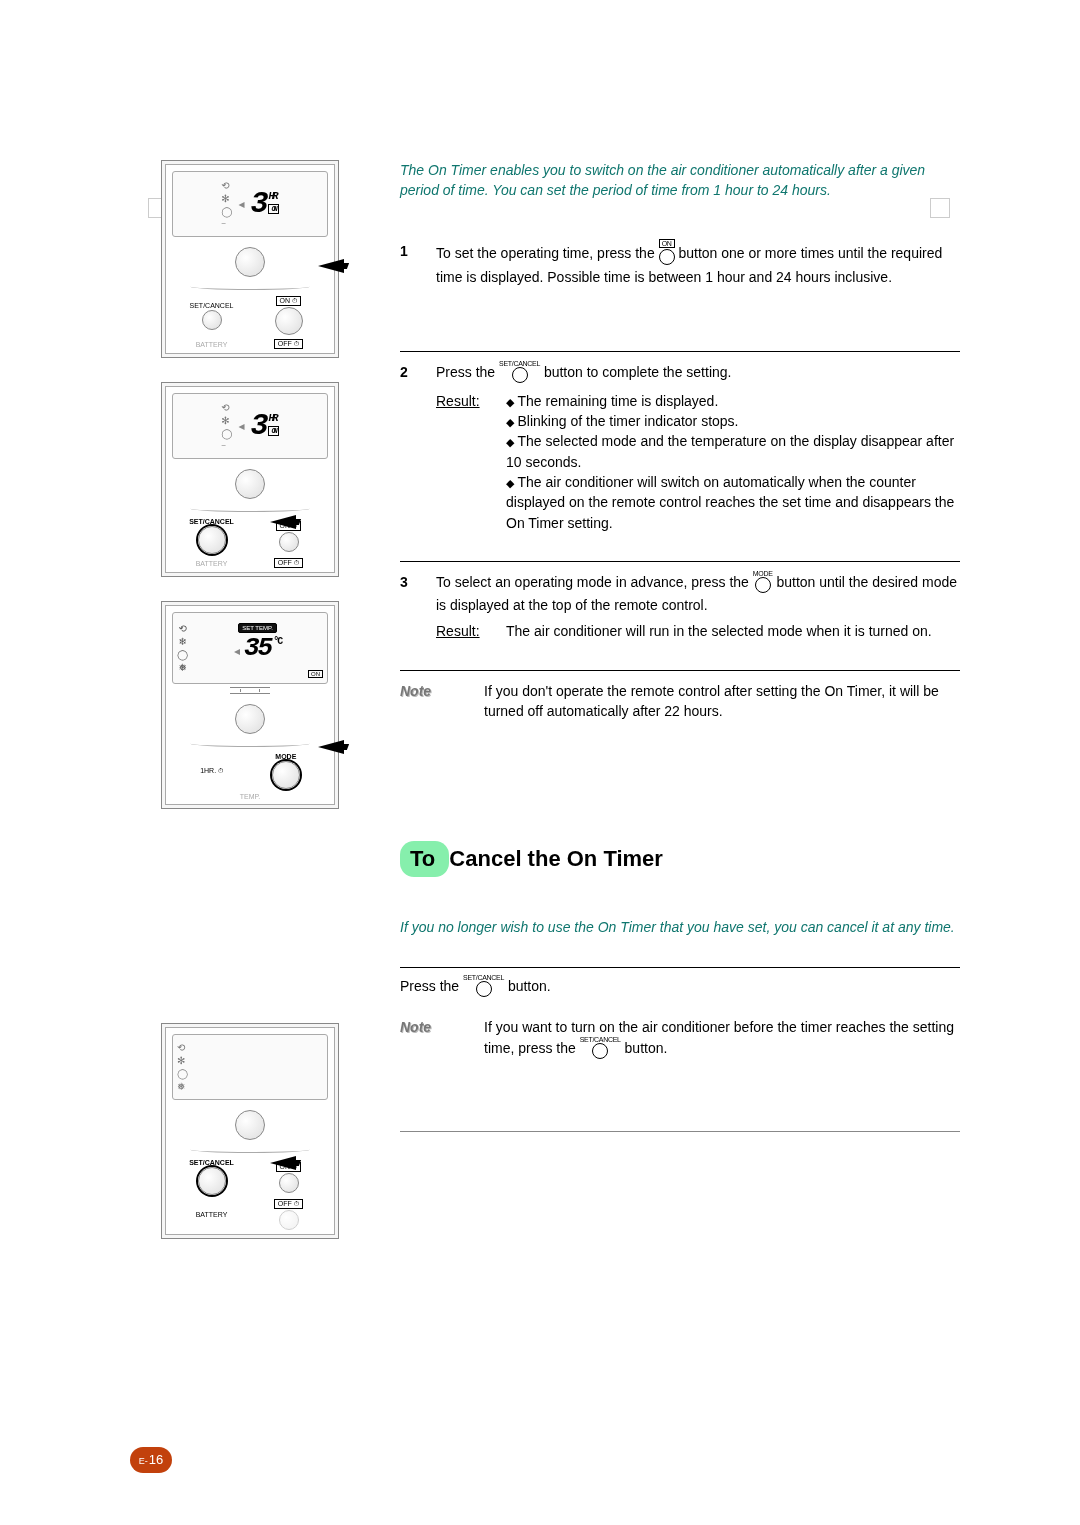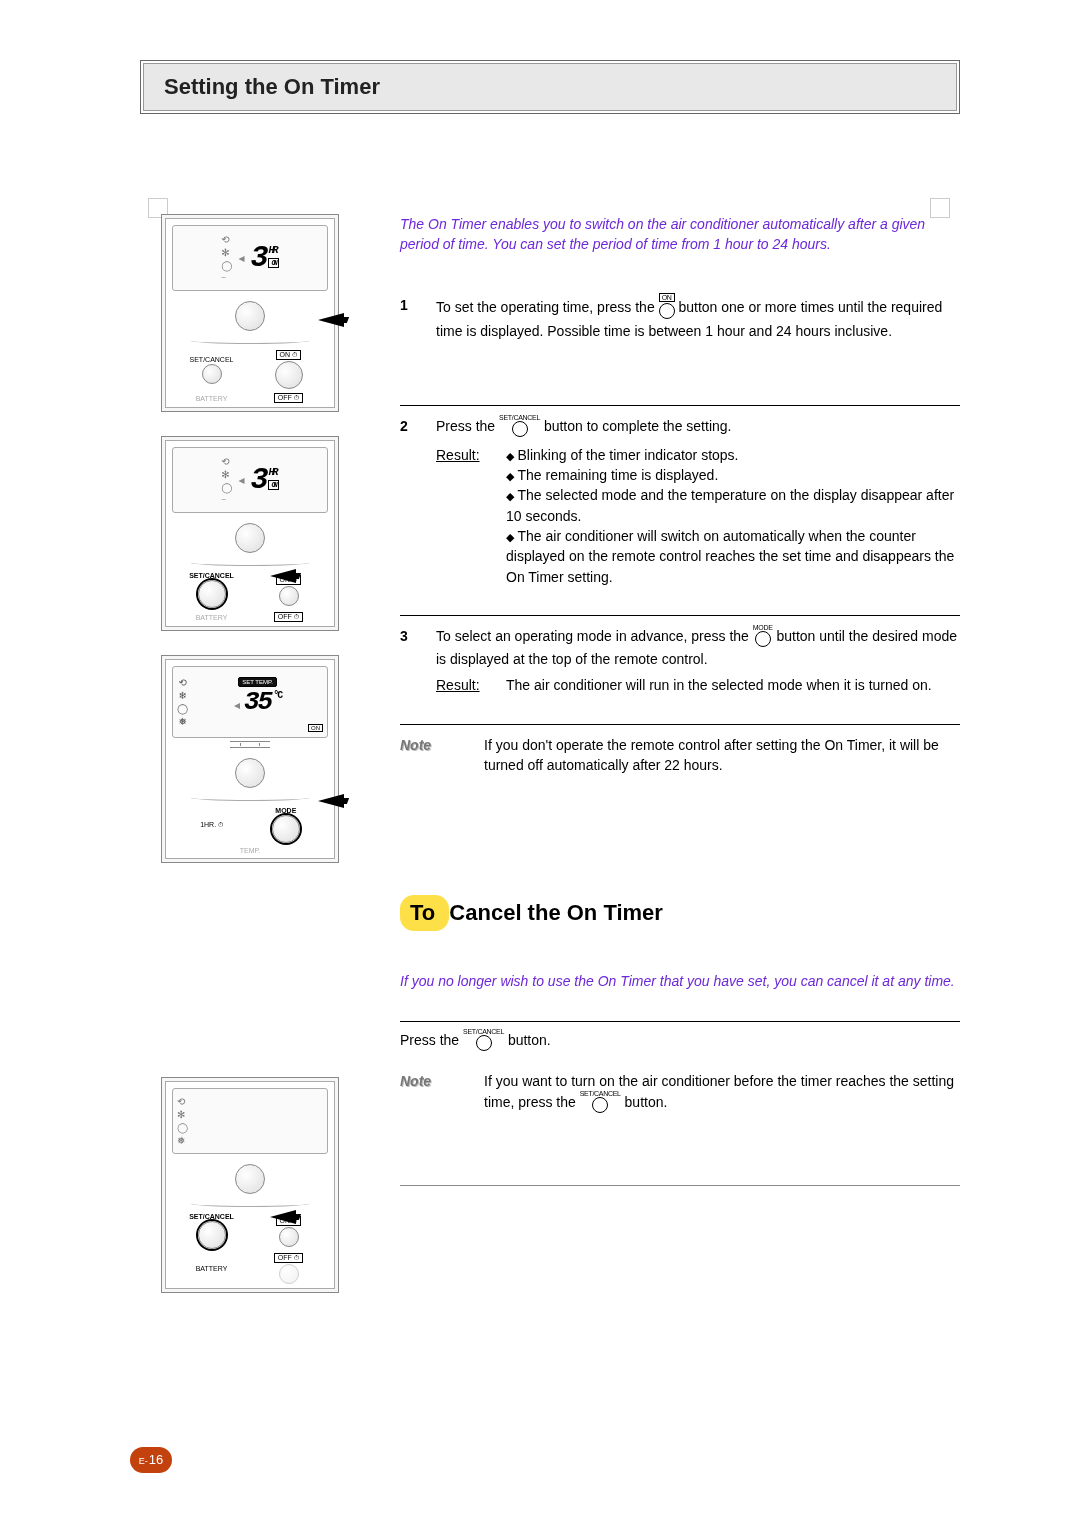--- a/index.html
+++ b/index.html
@@ -45,21 +45,21 @@
     flex-shrink: 0;
   }
   .text-col {
     flex: 1;
     padding-left: 40px;
     font-size: 14px;
     line-height: 1.45;
   }
   .intro {
     font-style: italic;
-    color: #6d28d9;
+    color: #0f766e;
     margin-bottom: 30px;
   }
   .step {
     display: flex;
     gap: 18px;
     padding: 10px 0 28px 0;
   }
   .step-divider { border-top: 1px solid #000; }
   .step-num {
     font-weight: bold;
@@ -121,21 +121,21 @@
   }
   .section2 {
     margin-top: 110px;
   }
   .section2-title {
     font-size: 22px;
     font-weight: bold;
   }
   .pill {
     display: inline-block;
-    background: #fde047;
+    background: #86efac;
     border-radius: 14px;
     padding: 2px 14px 2px 10px;
     margin-right: -6px;
   }
   .divider-light { border-top: 1px solid #888; margin-top: 60px; }
   .page-num {
     position: absolute;
     bottom: 52px;
     left: 130px;
     width: 42px; height: 26px;
@@ -248,23 +248,20 @@
   .swing { height:5px; width:40px; border-top:1px solid #888; border-bottom:1px solid #888; margin:3px auto; position:relative;}
   .swing::before, .swing::after { content:""; position:absolute; top:1px; width:1px; height:3px; background:#888;}
   .swing::before{left:10px;} .swing::after{right:10px;}
   .row3 { display:flex; justify-content:space-around; align-items:center; font-size:7px; padding:2px 4px;}
 </style>
 </head>
 <body>
 
 <div class="page">
 
-  <div class="outer-frame">
-    <div class="title-bar">Setting the On Timer</div>
-  </div>
 
   <span class="faint-square" style="top:198px; left:148px;"></span>
   <span class="faint-square" style="top:198px; right:130px;"></span>
 
   <div class="content">
 
     <div class="figures">
 
       <div class="remote">
         <div class="remote-inner">
@@ -450,22 +447,22 @@
           <div>
             <span>Press the </span>
             <span class="inline-icon">
               <span class="lbl">SET/CANCEL</span><span class="circ"></span>
             </span>
             <span> button to complete the setting.</span>
           </div>
           <div class="result-row">
             <div class="result-label">Result:</div>
             <ul class="bullets">
+              <li>The remaining time is displayed.</li>
               <li>Blinking of the timer indicator stops.</li>
-              <li>The remaining time is displayed.</li>
               <li>The selected mode and the temperature on the display disappear after 10 seconds.</li>
               <li>The air conditioner will switch on automatically when the counter displayed on the remote control reaches the set time and disappears the On Timer setting.</li>
             </ul>
           </div>
         </div>
       </div>
 
       <div class="step step-divider">
         <div class="step-num">3</div>
         <div class="step-body">

